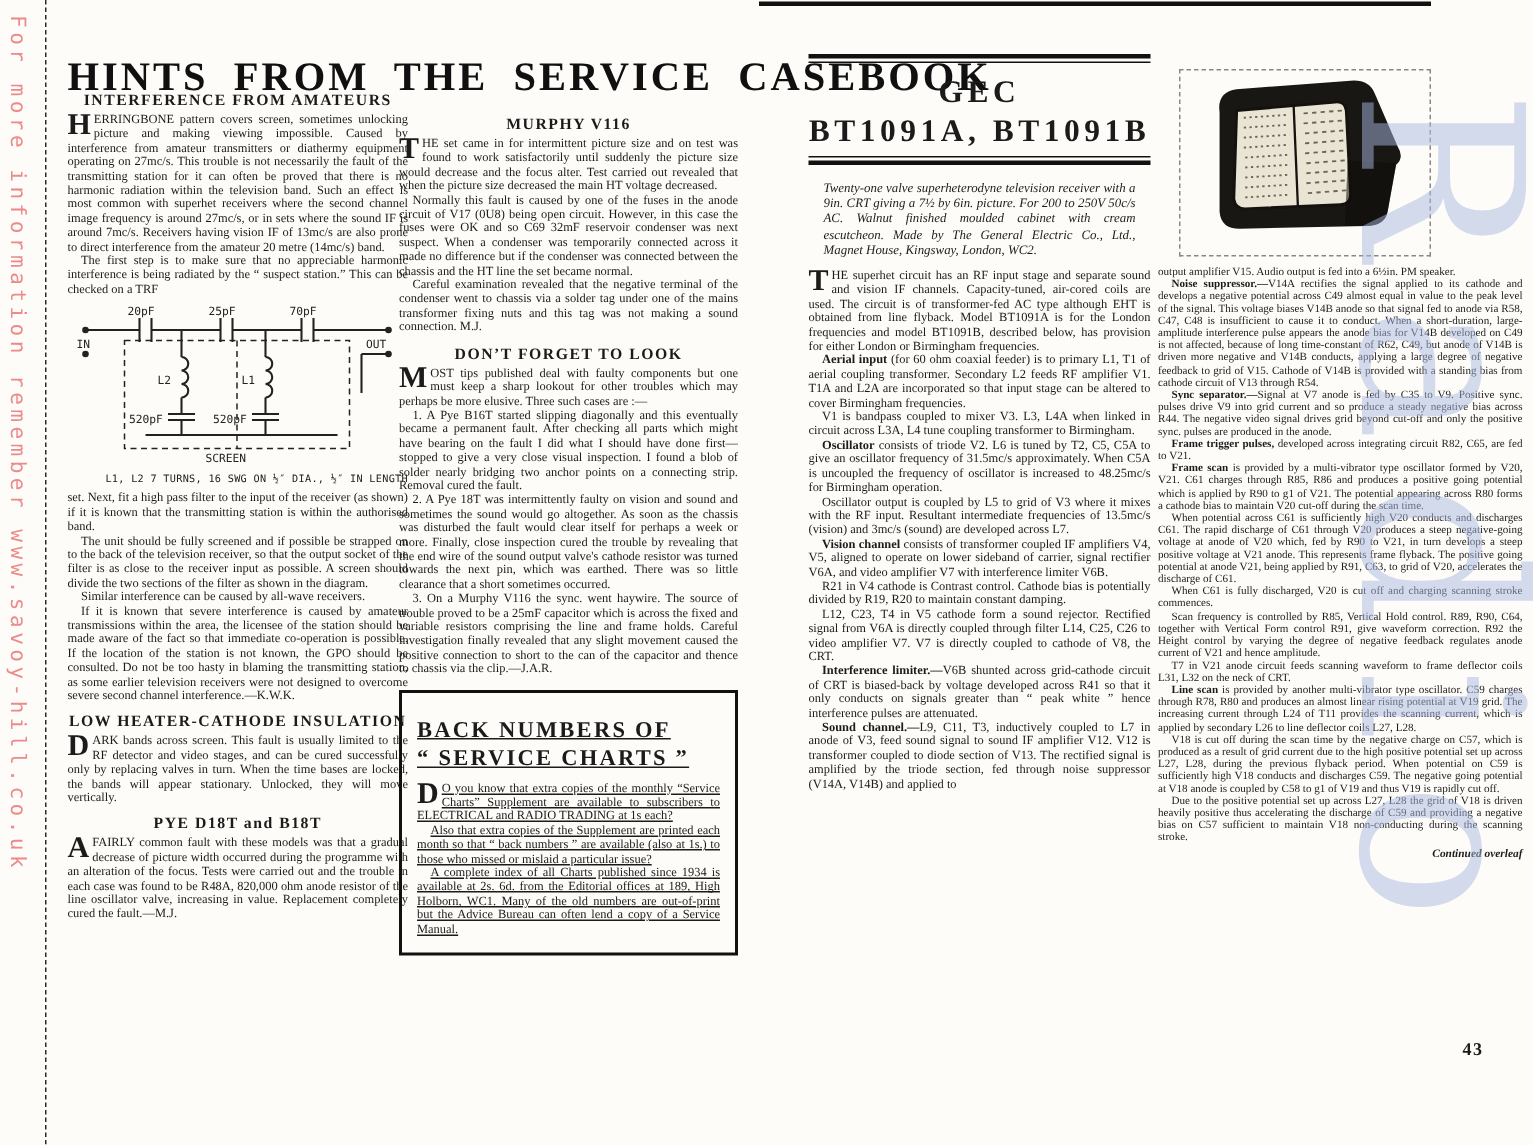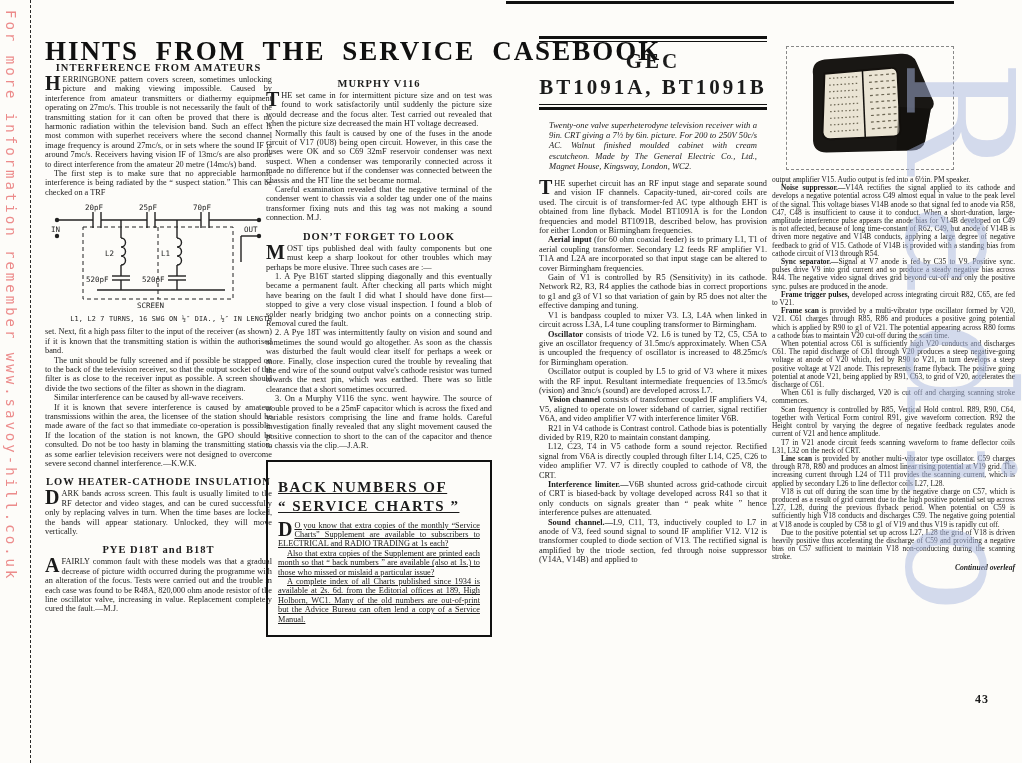--- a/index.html
+++ b/index.html
@@ -183,21 +183,20 @@
   <div class="gec-head">
     <div>GEC</div>
     <div>BT1091A,  BT1091B</div>
   </div>
   <div class="rule-b"></div>
 
   <p class="gec-intro">Twenty-one valve superheterodyne television receiver with a 9in. CRT giving a 7½ by 6in. picture.  For 200 to 250V 50c/s AC.  Walnut finished moulded cabinet with cream escutcheon. Made by The General Electric Co., Ltd., Magnet House, Kingsway, London, WC2.</p>
 
   <p class="bp"><span class="dc">T</span><span>HE superhet circuit has an RF input stage and separate sound and vision IF channels. Capacity-tuned, air-cored coils are used.  The circuit is of transformer-fed AC type although EHT is obtained from line flyback.  Model BT1091A is for the London frequencies and model BT1091B, described below, has provision for either London or Birmingham frequencies.</span></p>
   <p class="bp ind"><b>Aerial input</b><span> (for 60 ohm coaxial feeder) is to primary L1, T1 of aerial coupling transformer. Secondary L2 feeds RF amplifier V1.  T1A and L2A are incorporated so that input stage can be altered to cover Birmingham frequencies.</span></p>
-  <p class="bp ind">Gain of V1 is controlled by R5 (Sensitivity) in its cathode.  Network R2, R3, R4 applies the cathode bias in correct proportions to g1 and g3 of V1 so that variation of gain by R5 does not alter the effective damping and tuning.</p>
   <p class="bp ind">V1 is bandpass coupled to mixer V3.  L3, L4A when linked in circuit across L3A, L4 tune coupling transformer to Birmingham.</p>
   <p class="bp ind"><b>Oscillator</b><span> consists of triode V2.  L6 is tuned by T2, C5, C5A to give an oscillator frequency of 31.5mc/s approximately.  When C5A is uncoupled the frequency of oscillator is increased to 48.25mc/s for Birmingham operation.</span></p>
   <p class="bp ind">Oscillator output is coupled by L5 to grid of V3 where it mixes with the RF input.  Resultant intermediate frequencies of 13.5mc/s (vision) and 3mc/s (sound) are developed across L7.</p>
   <p class="bp ind"><b>Vision channel</b><span> consists of transformer coupled IF amplifiers V4, V5, aligned to operate on lower sideband of carrier, signal rectifier V6A, and video amplifier V7 with interference limiter V6B.</span></p>
   <p class="bp ind">R21 in V4 cathode is Contrast control.  Cathode bias is potentially divided by R19, R20 to maintain constant damping.</p>
   <p class="bp ind">L12, C23, T4 in V5 cathode form a sound rejector.  Rectified signal from V6A is directly coupled through filter L14, C25, C26 to video amplifier V7.  V7 is directly coupled to cathode of V8, the CRT.</p>
   <p class="bp ind"><b>Interference limiter.—</b><span>V6B shunted across grid-cathode circuit of CRT is biased-back by voltage developed across R41 so that it only conducts on signals greater than “ peak white ” hence interference pulses are attenuated.</span></p>
   <p class="bp ind"><b>Sound channel.—</b><span>L9, C11, T3, inductively coupled to L7 in anode of V3, feed sound signal to sound IF amplifier V12.  V12 is transformer coupled to diode section of V13.  The rectified signal is amplified by the triode section, fed through noise suppressor (V14A, V14B) and applied to</span></p>
 </div>
 

